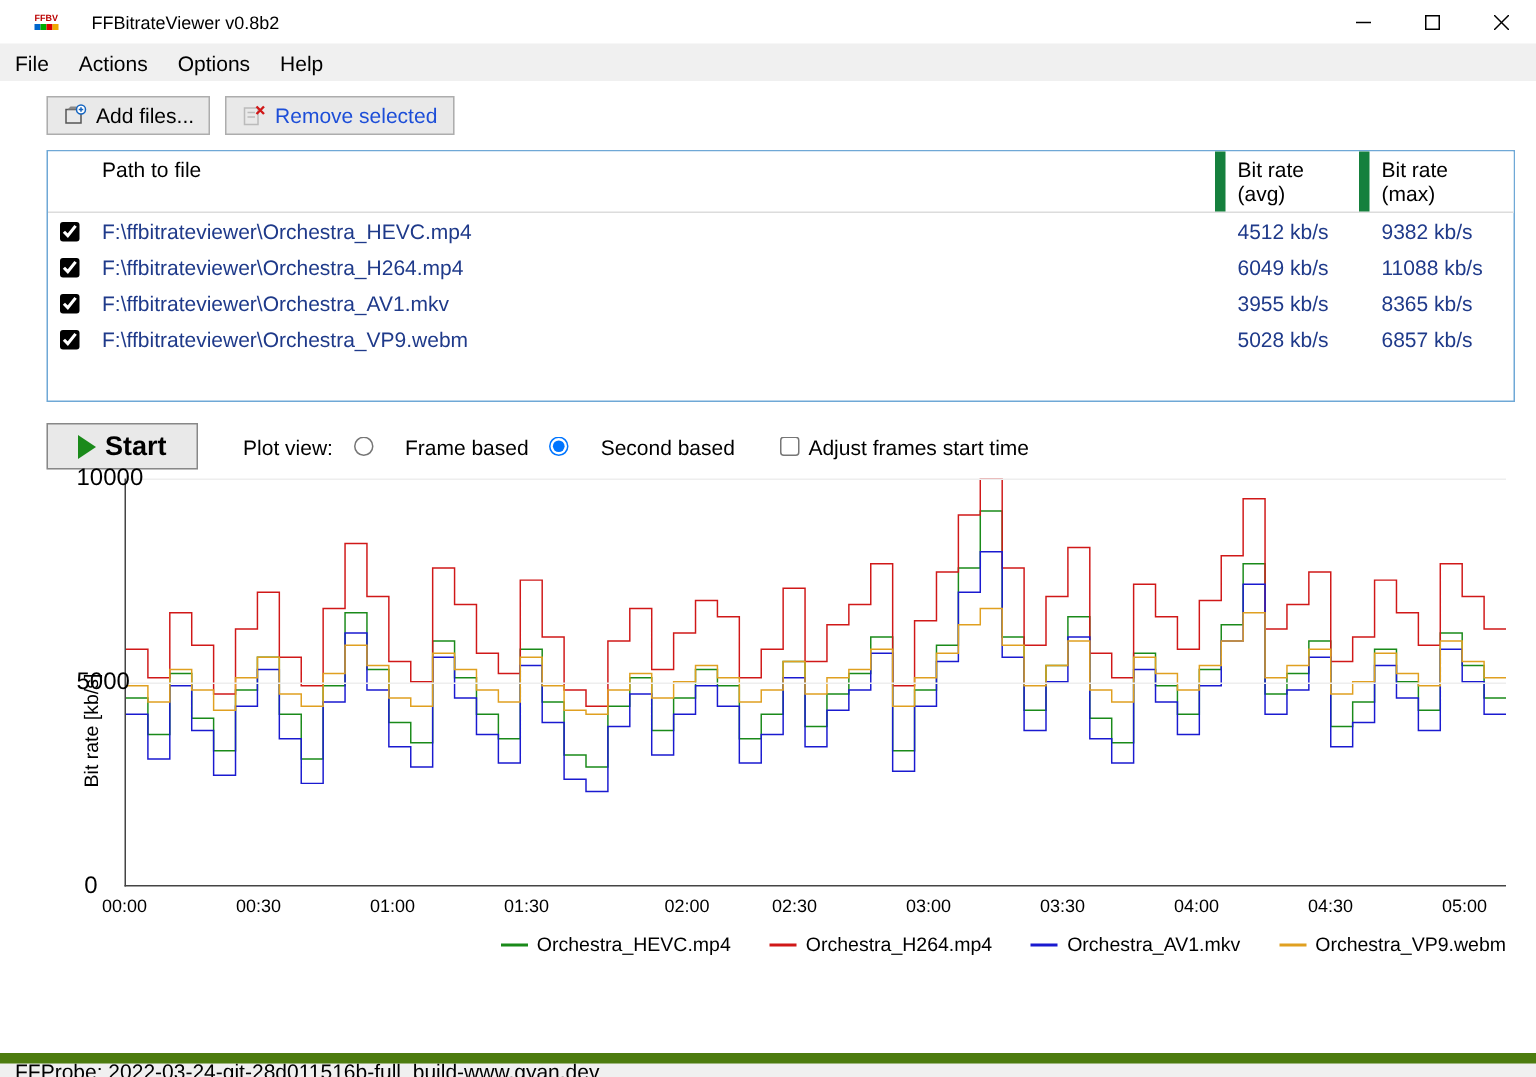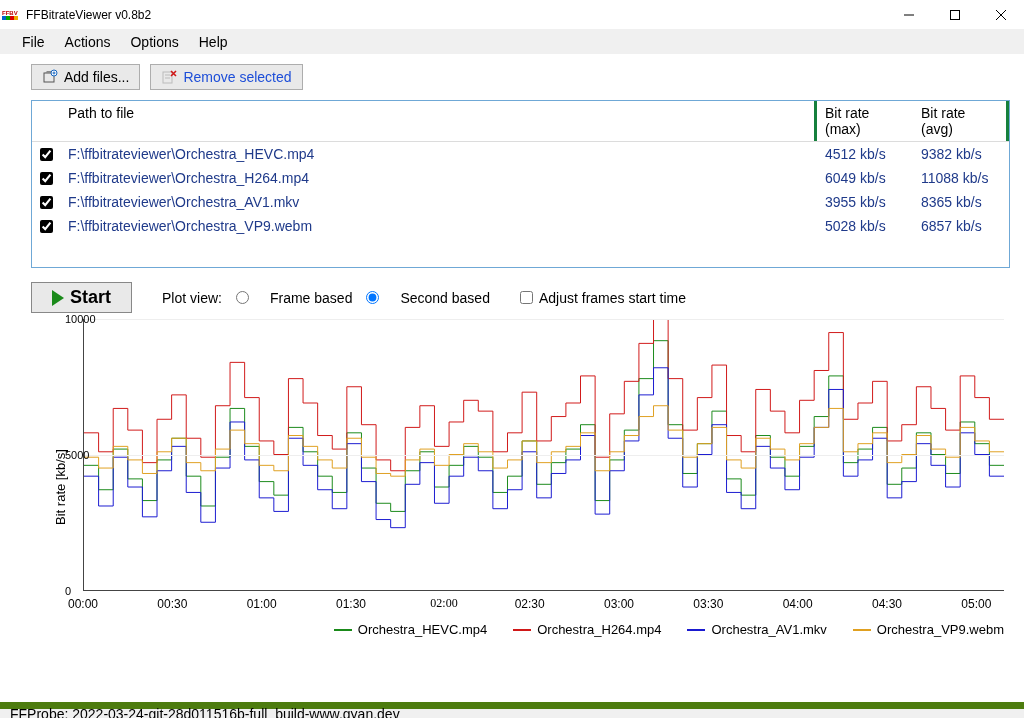--- a/index.html
+++ b/index.html
@@ -1,36 +1,36 @@
 <!DOCTYPE html>
 <html><head>
 <meta charset="utf-8">
 <style>
   * { box-sizing: border-box; margin: 0; padding: 0; }
   html, body { width: 1024px; height: 718px; font-family: "Segoe UI", Tahoma, sans-serif; font-size: 13px; background: #fff; overflow: hidden; }
   .titlebar { height: 30px; display: flex; align-items: center; justify-content: space-between; background: #fff; border-bottom: 1px solid #f0f0f0; }
-  .titlebar-left { display: flex; align-items: center; padding-left: 2px; gap: 8px; }
+  .titlebar-left { display: flex; align-items: center; padding-left: 23px; gap: 22px; }
   .app-icon { width: 16px; height: 16px; display: flex; flex-direction: column; font-size: 6px; font-weight: bold; line-height: 6px; justify-content: center; }
   .app-icon .t { color: #b00; }
   .app-icon .b { height: 4px; display: flex; }
   .app-icon .b span { width: 4px; height: 4px; }
   .titlebar-title { font-size: 12px; }
   .win-controls { display: flex; }
   .win-btn { width: 46px; height: 30px; display: flex; align-items: center; justify-content: center; }
   .win-btn svg { width: 10px; height: 10px; }
-  .menubar { height: 24px; background: #f0f0f0; display: flex; align-items: center; padding: 0 12px; gap: 0; border-bottom: 0; }
+  .menubar { height: 24px; background: #f0f0f0; display: flex; align-items: center; padding: 0 0; gap: 0; border-bottom: 0; }
   .menubar .menu-item { padding: 4px 10px; font-size: 14px; }
   .content { padding: 10px 14px 0 31px; }
   .toolbar { display: flex; gap: 10px; margin-bottom: 10px; }
   .tbtn { display: inline-flex; align-items: center; gap: 6px; padding: 4px 10px; font-size: 14px; border: 1px solid #adadad; background: #e9e9e9; }
   .tbtn.disabled { color: #1d4ed8; }
   .tbtn .icn { width: 16px; height: 16px; display: inline-flex; align-items: center; justify-content: center; }
   .filelist { border: 1px solid #6fa8d6; height: 168px; }
   .filelist-head { display: flex; background: #fff; border-bottom: 1px solid #dcdcdc; font-size: 14px; }
-  .filelist-head .hcell { padding: 4px 8px; border-right: 3px solid #15803d; }
+  .filelist-head .hcell { padding: 4px 8px; border-right: 7px solid #15803d; }
   .filelist-head .hc-check { width: 28px; border-right: none; }
   .filelist-head .hc-path { flex: 1; }
   .filelist-head .hc-avg { width: 96px; }
   .filelist-head .hc-max { width: 96px; border-right: none; }
   .filelist-body .row { display: flex; align-items: center; padding: 2px 0; }
   .filelist-body .cell { padding: 2px 8px; font-size: 14px; color: #1f3a8a; }
   .filelist-body .c-check { width: 28px; display: flex; align-items: center; justify-content: center; }
   .filelist-body .c-check input { accent-color: #000; }
   .filelist-body .c-path { flex: 1; }
   .filelist-body .c-avg { width: 96px; }
@@ -38,21 +38,21 @@
   .controls-row { display: flex; align-items: center; gap: 30px; margin: 14px 0 6px 0; font-size: 14px; }
   .start-btn { display: inline-flex; align-items: center; gap: 6px; padding: 4px 20px; font-size: 18px; font-weight: bold; border: 1px solid #888; background: #e9e9e9; }
   .start-btn .tri { width: 0; height: 0; border-left: 12px solid #1a8a1a; border-top: 8px solid transparent; border-bottom: 8px solid transparent; }
   .radio-group { display: flex; align-items: center; gap: 14px; }
   .radio-opt { display: flex; align-items: center; gap: 21px; }
   .chk-opt { display: flex; align-items: center; gap: 6px; }
   .chart-wrap { position: relative; height: 336px; margin-top: 4px; }
   .ylabel { position: absolute; left: -2px; top: 50%; transform: translate(-6px,-50%) rotate(-90deg); transform-origin: center; font-size: 13px; white-space: nowrap; }
   .chart-area { position: absolute; left: 52px; top: 0; right: 6px; bottom: 64px; border-left: 1px solid #444; border-bottom: 1px solid #444; }
   .gridline-h { position: absolute; left: 0; right: 0; border-top: 1px solid #eee; }
-  .ytick { position: absolute; left: 34px; font-size: 11px; transform: translateY(-50%); width: 14px; }
+  .ytick { position: absolute; left: 20px; font-size: 16px; transform: translateY(-50%); text-align: right; width: 14px; }
   .xtick { position: absolute; bottom: 44px; font-size: 12px; transform: translateX(-50%); }
   .legend { position: absolute; bottom: 18px; right: 6px; display: flex; gap: 26px; font-size: 13px; }
   .legend .litem { display: flex; align-items: center; gap: 6px; }
   .legend .swatch { width: 18px; height: 2px; }
   .plot-svg { position: absolute; inset: 0; width: 100%; height: 100%; }
   .statusbar { position: absolute; bottom: 0; left: 0; right: 0; height: 16px; background: #f0f0f0; border-top: 7px solid #4d7c0f; display: flex; align-items: center; padding: 0 10px; font-size: 14px; }
 </style>
 </head>
 <body>
 
@@ -120,22 +120,22 @@
           </svg>
       </span>
       <span>Remove selected</span>
     </button>
   </div>
 
   <div class="filelist">
     <div class="filelist-head">
       <div class="hcell hc-check"></div>
       <div class="hcell hc-path">Path to file</div>
+      <div class="hcell hc-avg">Bit rate (avg)</div>
       <div class="hcell hc-max">Bit rate (max)</div>
-      <div class="hcell hc-avg">Bit rate (avg)</div>
     </div>
     <div class="filelist-body" id="file-rows">
         <div class="row">
           <div class="cell c-check">
             <input type="checkbox" checked="" style="">
           </div>
           <div class="cell c-path">F:\ffbitrateviewer\Orchestra_HEVC.mp4</div>
           <div class="cell c-avg">4512 kb/s</div>
           <div class="cell c-max">9382 kb/s</div>
         </div>
@@ -218,21 +218,21 @@
           <span>Orchestra_VP9.webm</span>
         </div>
       </div>
   <div class="ytick" style="top: 272px;">0</div>
       <div class="ytick" style="top: 136px;">5000</div>
       <div class="ytick" style="top: 0px;">10000</div>
       <div class="xtick" style="left: 52px;">00:00</div>
       <div class="xtick" style="left: 141.333px;">00:30</div>
       <div class="xtick" style="left: 230.667px;">01:00</div>
       <div class="xtick" style="left: 320px;">01:30</div>
-      <div class="xtick" style="left: 413px; font-family: Liberation Serif, serif;">02:00</div>
+      <div class="xtick" style="left: 427px;">02:00</div>
       <div class="xtick" style="left: 498.667px;">02:30</div>
       <div class="xtick" style="left: 588px;">03:00</div>
       <div class="xtick" style="left: 677.333px;">03:30</div>
       <div class="xtick" style="left: 766.667px;">04:00</div>
       <div class="xtick" style="left: 856px;">04:30</div>
       <div class="xtick" style="left: 945.333px;">05:00</div>
     </div>
 </div>
 
 <div class="statusbar">

